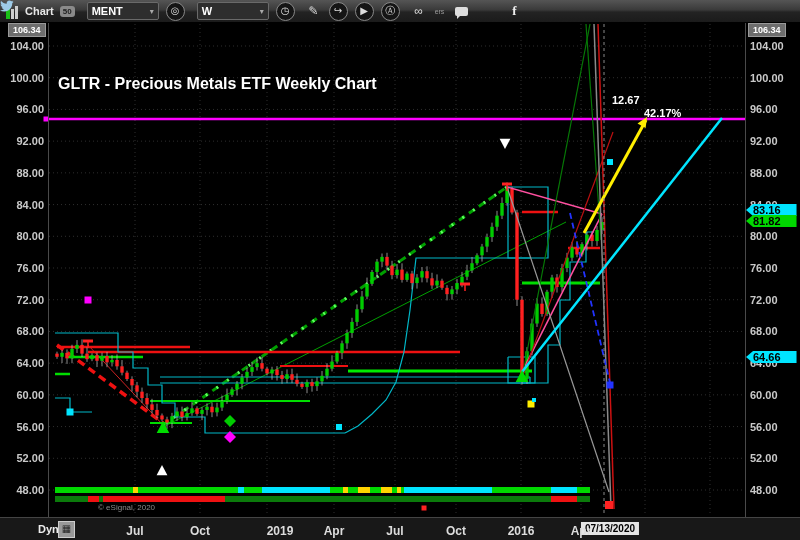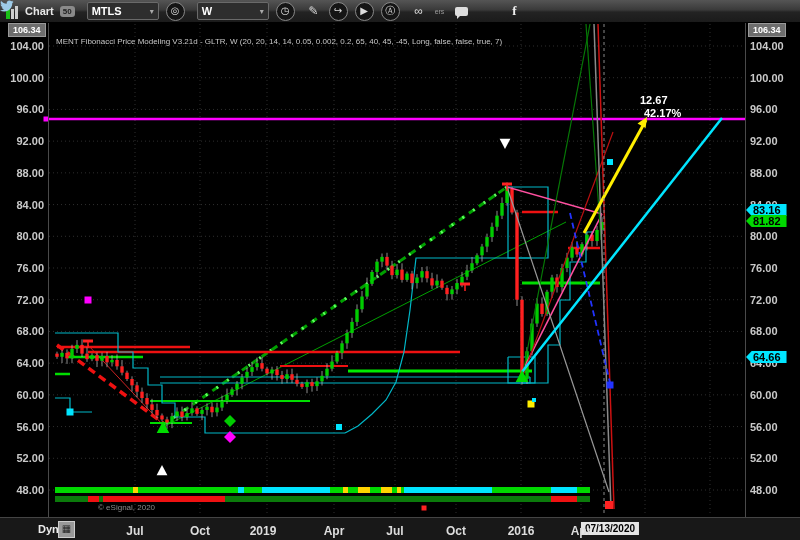--- a/index.html
+++ b/index.html
@@ -26,35 +26,35 @@
   .tiny-label{color:#999;font-size:7px;margin-left:4px;}
   .bubble{width:13px;height:9px;background:#ddd;border-radius:2px;position:relative;margin-left:7px;}
   .bubble:after{content:"";position:absolute;left:2px;bottom:-3px;border:3px solid transparent;border-top-color:#ddd;border-left-color:#ddd;}
   .fb{color:#eee;font-weight:bold;font-size:13px;font-family:"Liberation Serif",serif;}
   
   .ylab{position:absolute;width:44px;text-align:right;color:#c9c9c9;font-size:11px;font-weight:bold;z-index:4;}
   .ylab-r{position:absolute;left:750px;color:#c9c9c9;font-size:11px;font-weight:bold;z-index:4;}
   .topbadge{position:absolute;top:23px;background:#6e6e6e;color:#fff;font-size:9px;font-weight:bold;
     padding:1px 4px;z-index:4;border:1px solid #999;}
   .pricebadge{position:absolute;left:746px;color:#000;font-size:11px;font-weight:bold;
-    padding:0 6px 0 7px;z-index:4;clip-path:polygon(0 50%,14% 0,100% 0,100% 100%,14% 100%);}
+    padding:0 16px 0 7px;z-index:4;clip-path:polygon(0 50%,14% 0,100% 0,100% 100%,14% 100%);}
   .xlab{position:absolute;transform:translateX(-50%);color:#ddd;font-size:12px;font-weight:bold;z-index:4;top:6px;}
   #time-axis{position:absolute;left:0;top:517px;width:800px;height:23px;background:#181818;border-top:1px solid #444;z-index:3;}
   #dyn{position:absolute;left:30px;top:5px;color:#eee;font-size:11px;font-weight:bold;padding-left:8px;}
   #dyn-icon{position:absolute;left:58px;top:3px;width:15px;height:15px;background:#999;border:1px solid #ccc;
     color:#222;font-size:10px;line-height:14px;text-align:center;}
   #datebadge{position:absolute;transform:translateX(-50%);top:4px;background:#e5e5e5;color:#000;
     font-size:10px;font-weight:bold;padding:1px 4px;}
   #hdr1,#hdr2{position:absolute;left:56px;color:#c8c8c8;font-size:8px;z-index:4;white-space:nowrap;}
   #hdr1{top:26px}#hdr2{top:37px}
   #watermark{position:absolute;left:58px;top:52px;color:#0a62ff;font-size:17px;font-weight:bold;
     font-style:italic;z-index:4;}
   #charttitle{position:absolute;left:58px;top:75px;color:#fff;font-size:16px;font-weight:bold;z-index:4;}
   #ann1,#ann2{position:absolute;color:#fff;font-size:11px;font-weight:bold;z-index:4;}
-  #ann1{left:640px;top:94px}#ann2{left:644px;top:107px}
+  #ann1{left:612px;top:94px}#ann2{left:644px;top:107px}
   #copyright{position:absolute;left:58px;top:503px;color:#8a8a8a;font-size:8px;z-index:4;padding-left:40px;}
   svg{position:absolute;left:0;top:0;z-index:1;}
 </style>
 </head>
 <body>
 
 <div id="stage">
 
   <svg id="chart-svg" width="800" height="540">
       <g>
@@ -410,21 +410,21 @@
 
   <div id="toolbar">
     <span class="logo">
         <i class="lg"></i>
         <i class="l1"></i>
         <i class="l2"></i>
       </span>
     <span class="appname">Chart</span>
     <span class="tbadge">50</span>
     <div class="selbox">
-      <span class="val">MTLS</span>
+      <span class="val">MENT</span>
       <span class="caret">▾</span>
     </div>
     <span class="cbtn"><span>◎</span></span>
     <div class="selbox">
       <span class="val">W</span>
       <span class="caret">▾</span>
     </div>
     <span class="cbtn"><span>◷</span></span>
     <span class="fbtn"><span>✎</span></span>
     <span class="cbtn"><span>↪</span></span>
@@ -434,21 +434,21 @@
     <span class="tiny-label">ers</span>
     <span class="bubble"><span></span></span>
     <span class="fbtn">
         <svg width="14" height="12" viewBox="0 0 16 13">
           <path d="M15.5 1.6c-.6.3-1.1.4-1.7.5.6-.4 1-.9 1.2-1.6-.6.3-1.2.6-1.9.7C12.5.5 11.7.1 10.8.1 9 .1 7.6 1.5 7.6 3.2c0 .3 0 .5.1.7C5.1 3.8 2.8 2.6 1.2.8.9 1.3.8 1.8.8 2.4c0 1.1.6 2.1 1.4 2.6-.5 0-1-.1-1.4-.4v.1c0 1.5 1.1 2.8 2.5 3.1-.3.1-.5.1-.8.1-.2 0-.4 0-.6-.1.4 1.3 1.6 2.2 2.9 2.2-1.1.9-2.4 1.4-3.9 1.4H0c1.4.9 3.1 1.4 4.9 1.4 5.9 0 9.1-4.9 9.1-9.1v-.4c.6-.5 1.1-1 1.5-1.7z" fill="#9ecbe8"></path>
         </svg>
       </span>
     <span class="fbtn fb"><span>f</span></span>
   </div>
 
-  <div id="hdr2">MENT Fibonacci Price Modeling V3.21d - GLTR, W (20, 20, 14, 14, 0.05, 0.002, 0.2, 65, 40, 45, -45, Long, false, false, true, 7)</div>
+  <div id="charttitle">GLTR - Precious Metals ETF Weekly Chart</div>
   <div id="ann1">12.67</div>
   <div id="ann2">42.17%</div>
   <div id="copyright">© eSignal, 2020</div>
 
   <div id="left-axis" style="position:absolute;left:0;top:23px;width:48px;height:494px;">
       <div class="ylab" style="top: 16.9984px; left: 0px;">104.00</div>
       <div class="ylab" style="top: 48.7128px; left: 0px;">100.00</div>
       <div class="ylab" style="top: 80.4272px; left: 0px;">96.00</div>
       <div class="ylab" style="top: 112.142px; left: 0px;">92.00</div>
       <div class="ylab" style="top: 143.856px; left: 0px;">88.00</div>
@@ -485,20 +485,20 @@
     </div>
   <div class="topbadge" style="left:8px;">106.34</div>
   <div class="topbadge" style="left:748px;">106.34</div>
 
   <div id="time-axis">
     <span id="dyn">Dyn</span>
     <span id="dyn-icon">▦</span>
     <span id="datebadge" style="left: 610px;">07/13/2020</span>
   <div class="xlab" style="left: 135px;">Jul</div>
       <div class="xlab" style="left: 200px;">Oct</div>
-      <div class="xlab" style="left: 263px;">2019</div>
+      <div class="xlab" style="left: 280px;">2019</div>
       <div class="xlab" style="left: 334px;">Apr</div>
       <div class="xlab" style="left: 395px;">Jul</div>
       <div class="xlab" style="left: 456px;">Oct</div>
       <div class="xlab" style="left: 521px;">2016</div>
       <div class="xlab" style="left: 581px;">Apr</div>
     </div>
 </div>
 
 </body></html>

